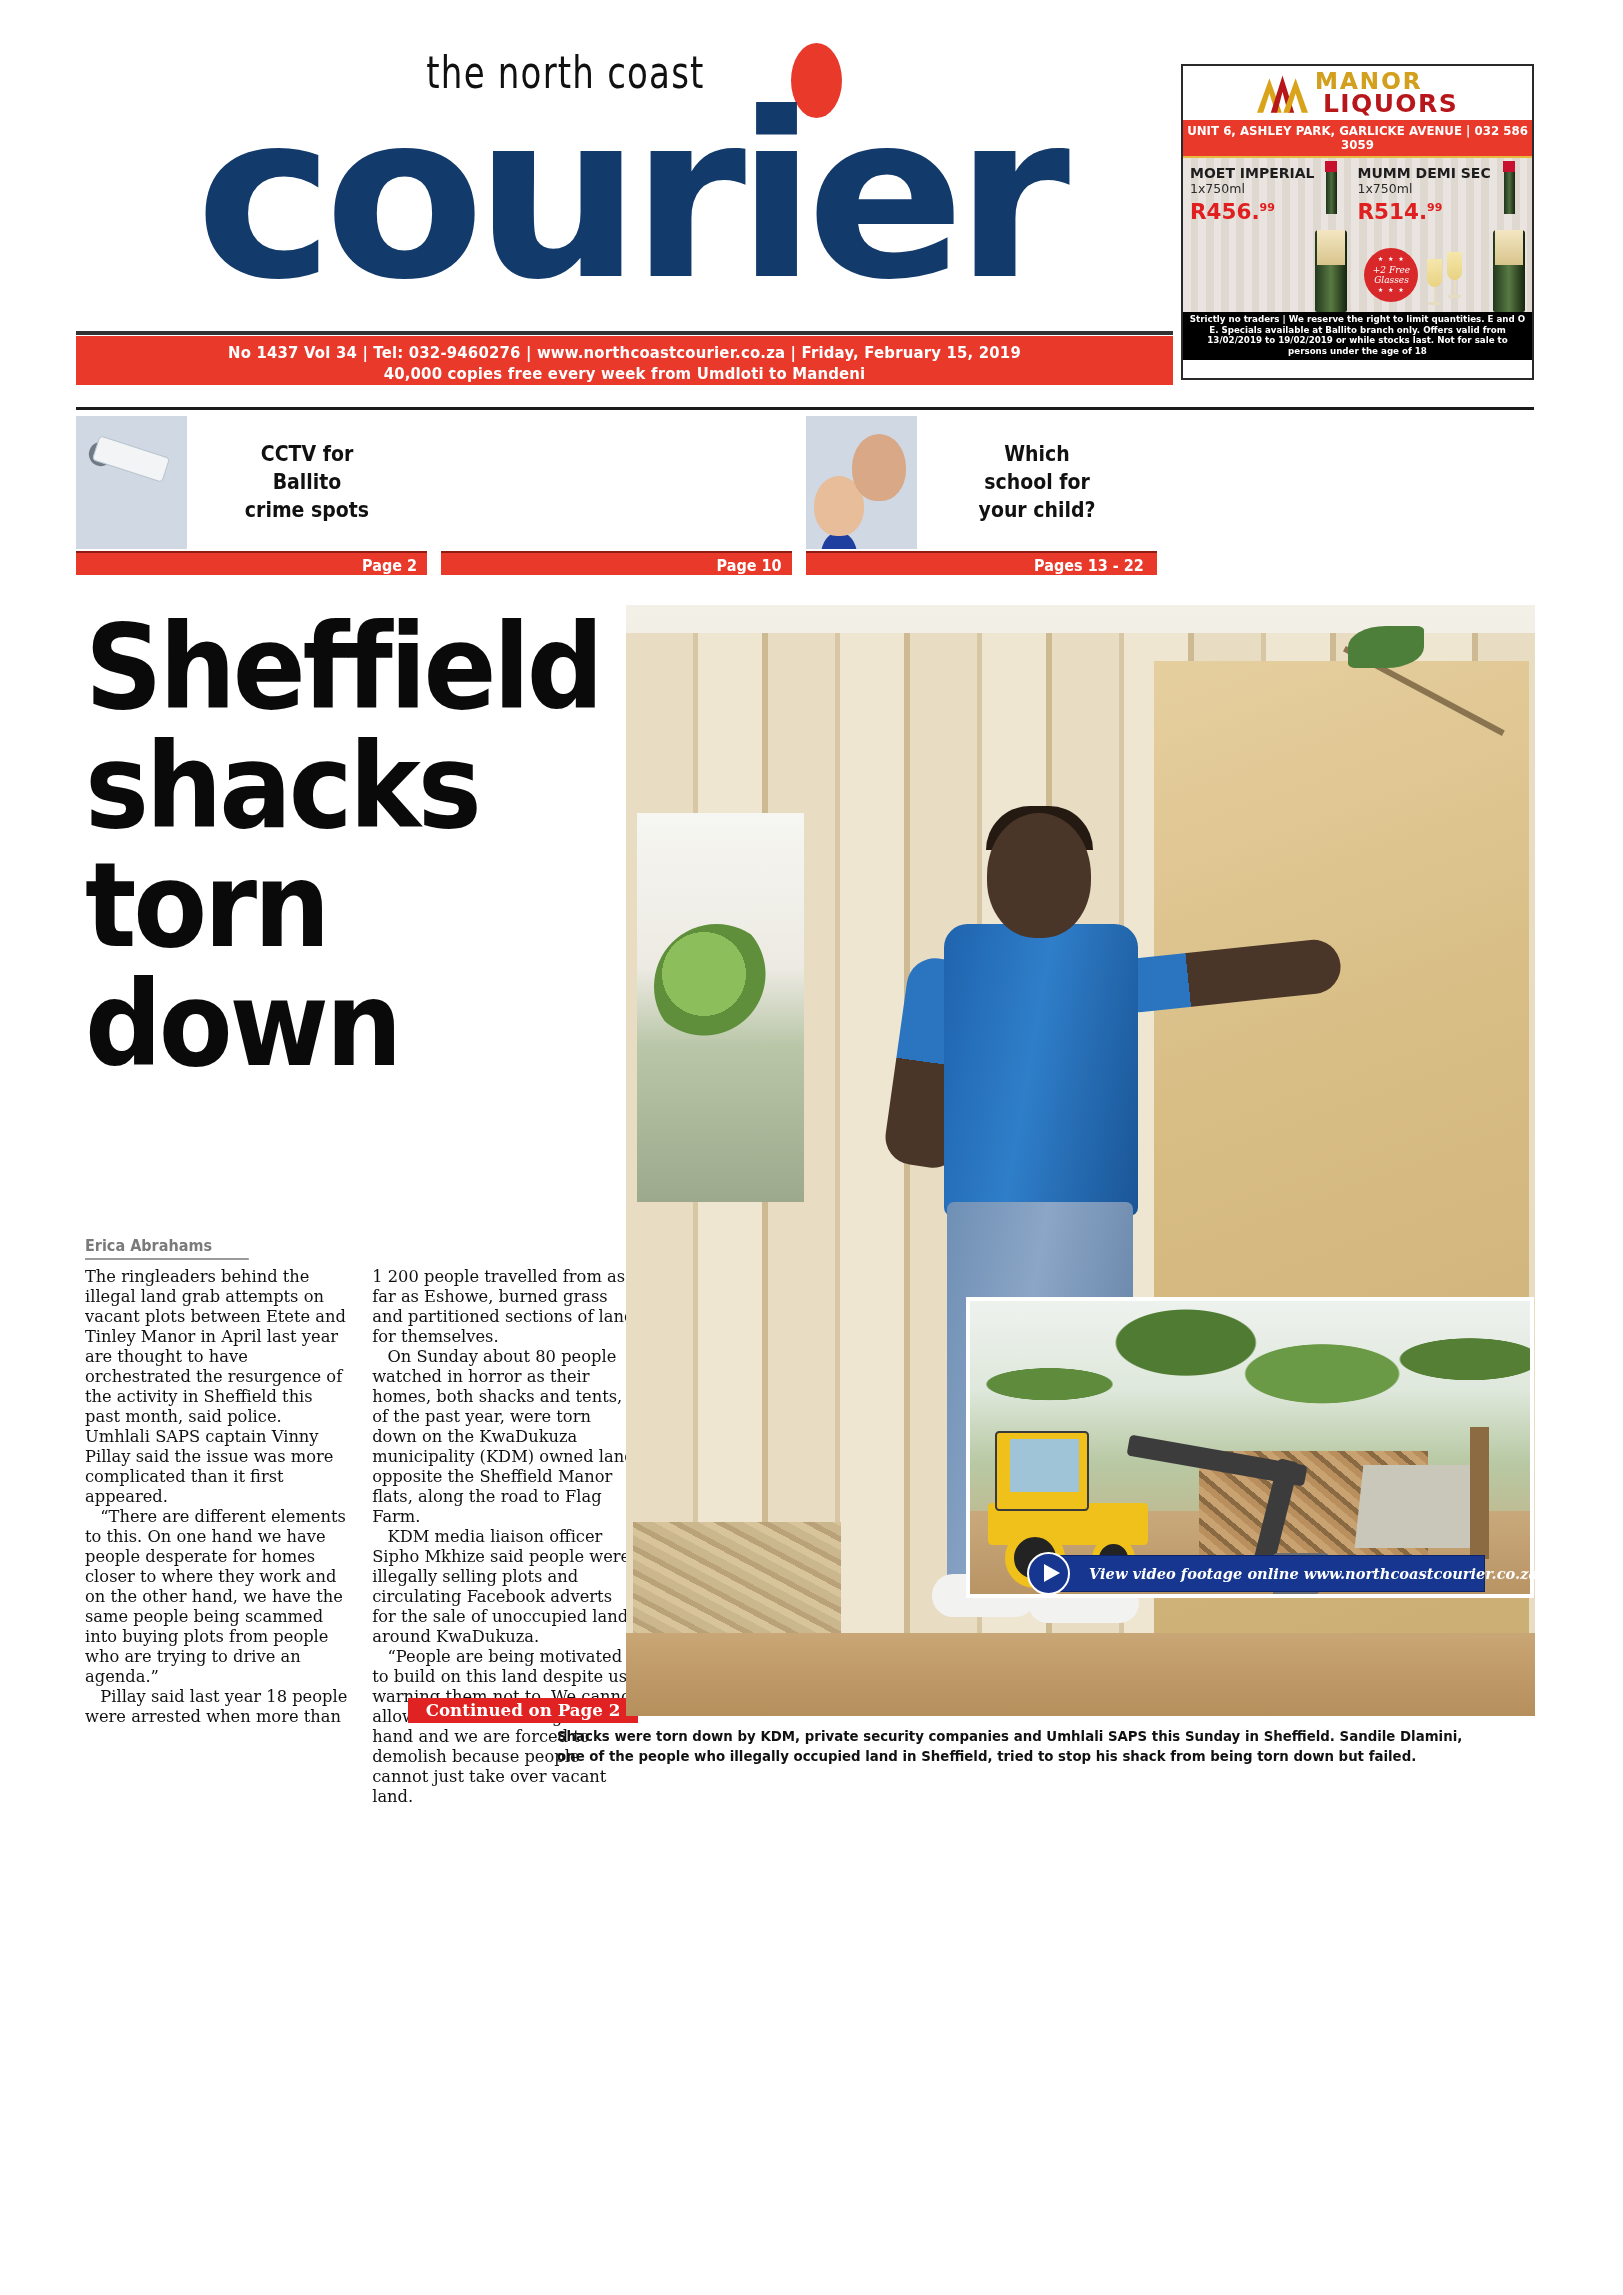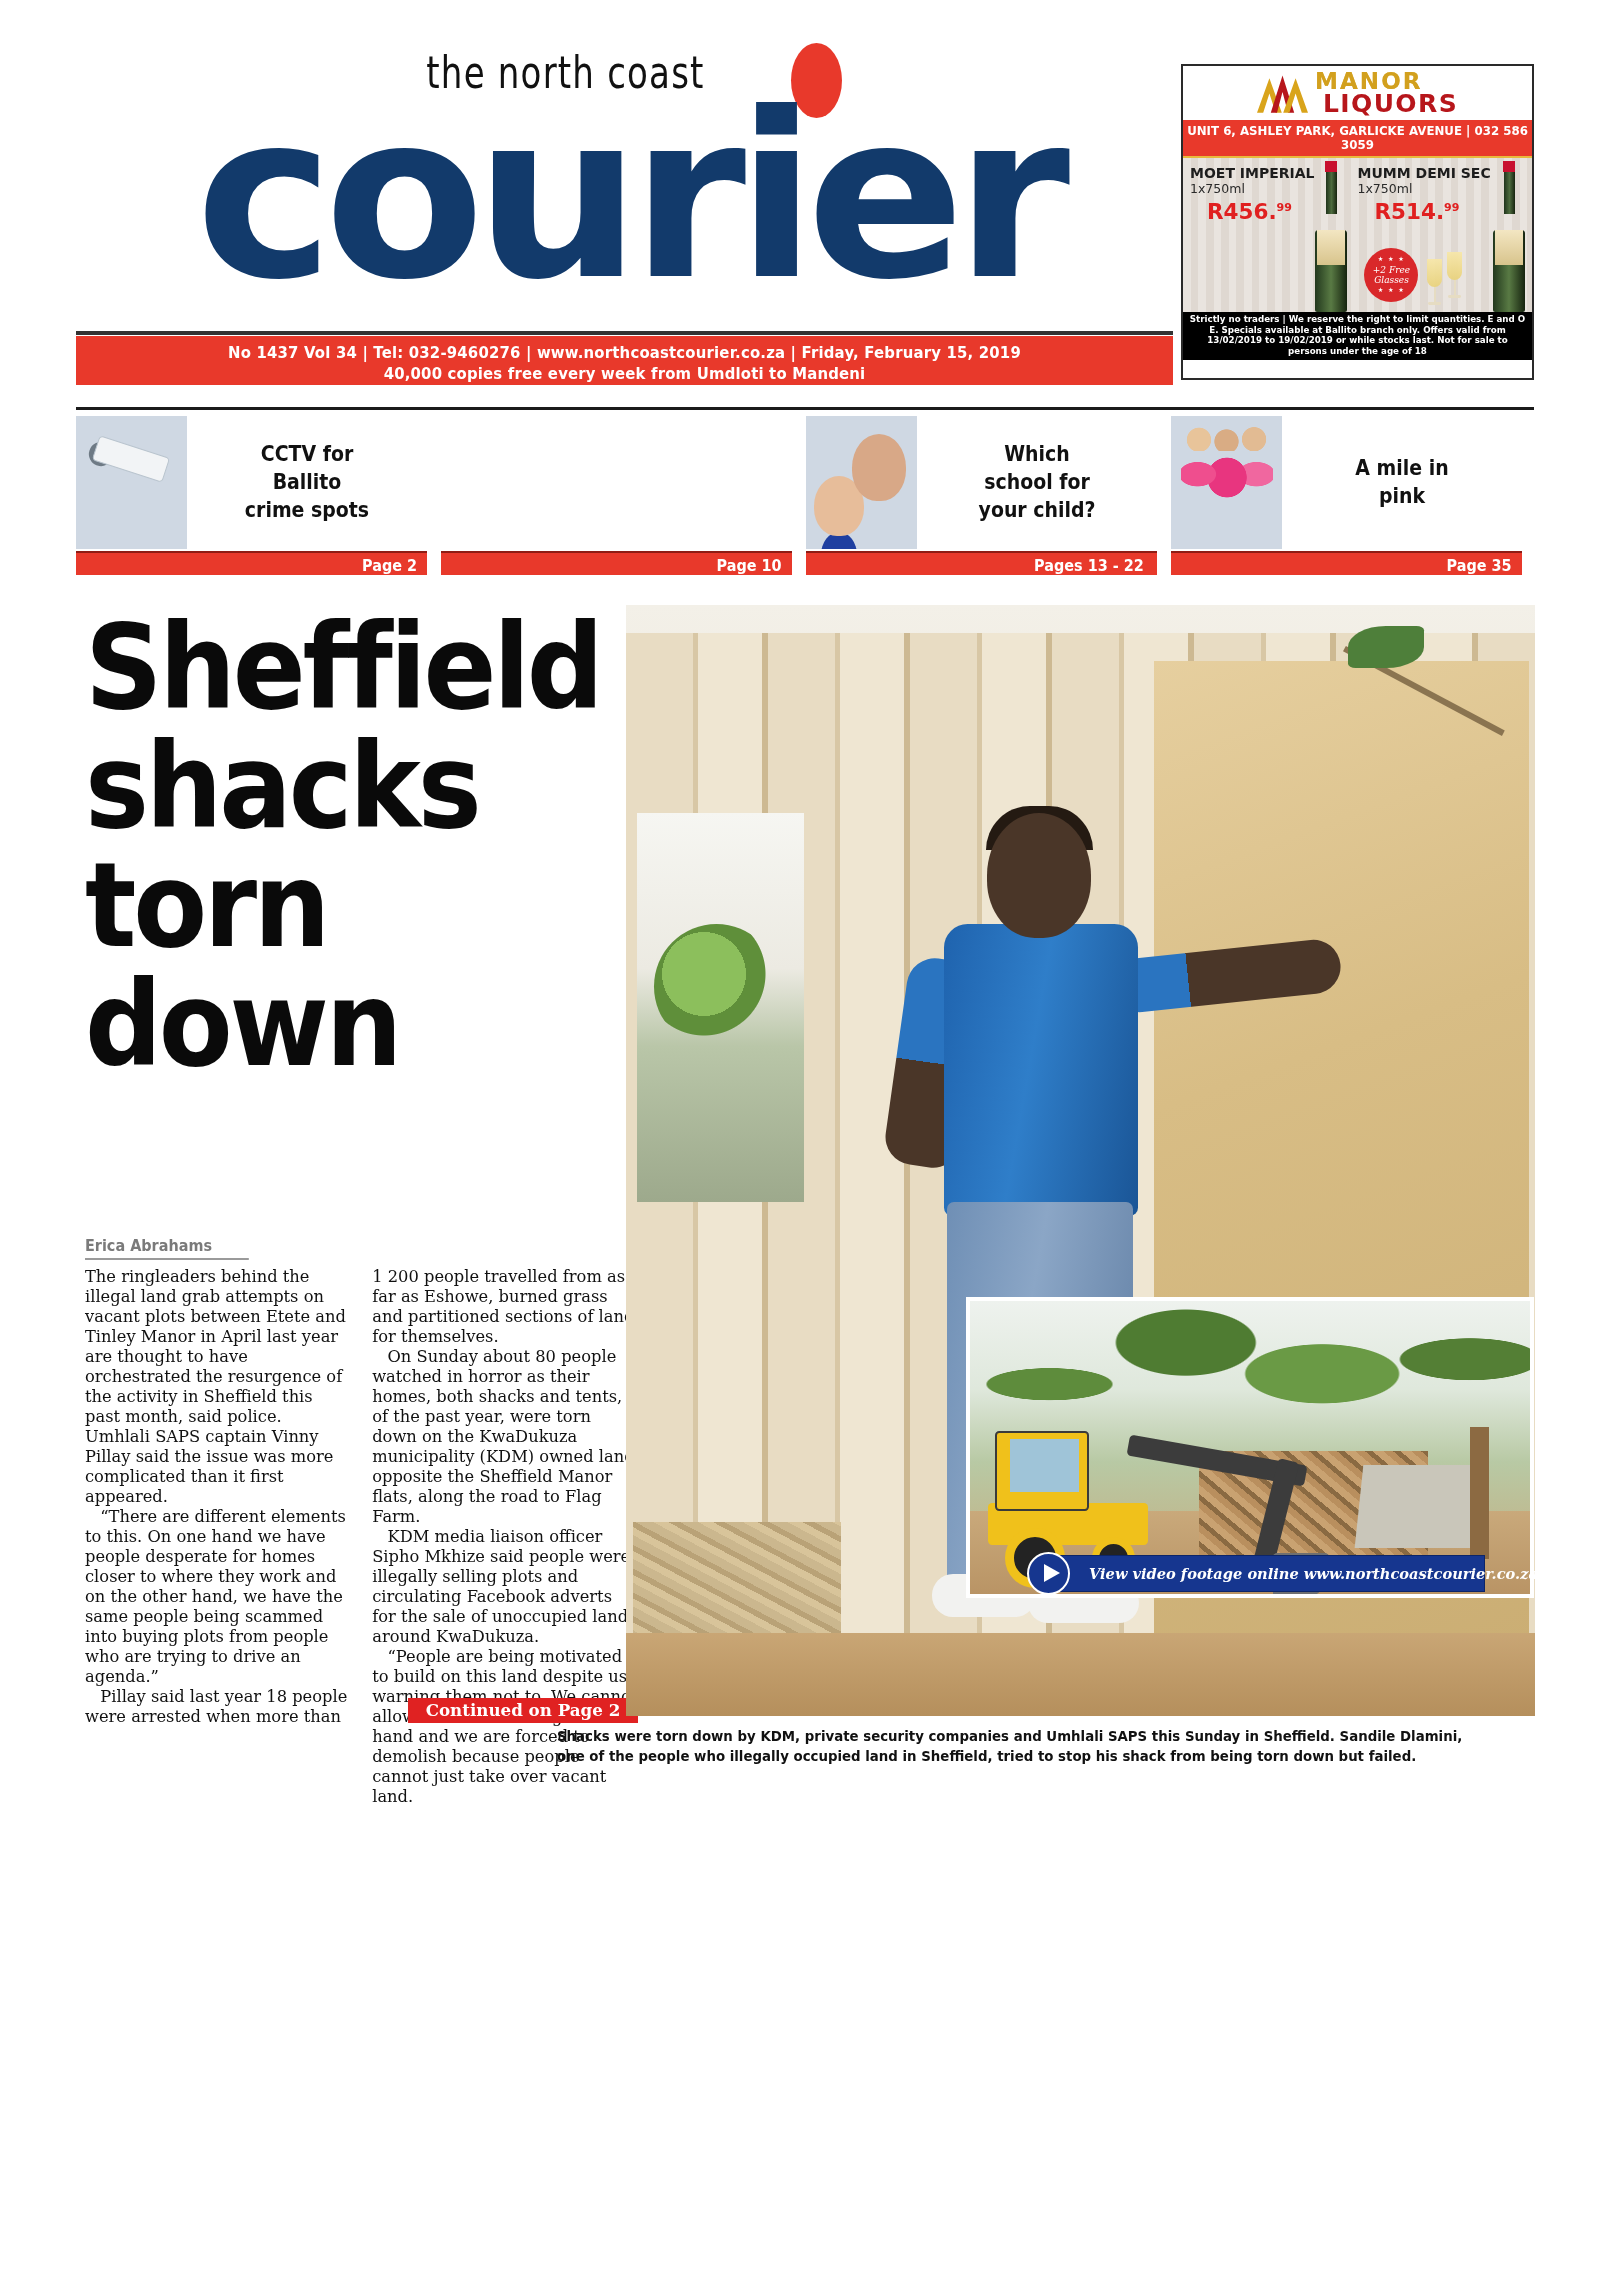--- a/index.html
+++ b/index.html
@@ -56,21 +56,21 @@
      padding:4.2px 0 3.5px;border-bottom:2.8px solid #e8b93c;font-family:"DejaVu Sans",sans-serif;}
   .liq-body{position:relative;height:154px;
      background:
        repeating-linear-gradient(90deg,#e9e4df 0 7.6px,#dfd8d1 7.6px 15.3px),
        #e6e0da;}
   .liq-col{position:absolute;top:7px;width:48%;}
   .liq-col.l{left:7px;}
   .liq-col.r{left:50%;}
   .liq-name{font-size:14px;font-weight:700;color:#1d1d1d;font-family:"DejaVu Sans",sans-serif;}
   .liq-size{font-size:12.5px;color:#2a2a2a;font-family:"DejaVu Sans",sans-serif;margin-top:0.7px;}
-  .liq-price{font-size:21.5px;font-weight:700;color:#E02020;font-family:"DejaVu Sans",sans-serif;margin-top:2.8px;margin-left:17px;}
+  .liq-price{font-size:21.5px;font-weight:700;color:#E02020;font-family:"DejaVu Sans",sans-serif;margin-top:2.8px;}
   .liq-price sup{font-size:11px;vertical-align:super;}
   .bottle{position:absolute;bottom:0;width:32px;}
   .bottle .neck{height:42px;width:11px;margin:0 auto;background:linear-gradient(90deg,#20341c,#4d6b3e,#17240f);}
   .bottle .foil{height:11px;width:12.5px;margin:0 auto;background:#c8102e;}
   .bottle .body{height:82px;width:32px;background:linear-gradient(90deg,#22381d,#597a44,#16240f);border-radius:3.5px 3.5px 2.1px 2.1px;}
   .bottle .label{height:35px;width:28px;margin:15.3px auto 0;background:linear-gradient(#f3e6c2,#d8c48c);}
   .liq-badge{position:absolute;left:52%;bottom:9.7px;width:54px;height:54px;border-radius:50%;
      background:#D9282A;color:#fff;display:flex;flex-direction:column;align-items:center;justify-content:center;
      font-family:"DejaVu Serif",serif;font-style:italic;font-size:9px;line-height:10.4px;text-align:center;}
   .liq-badge .st{font-size:6.2px;letter-spacing:1.4px;font-style:normal;}
@@ -342,29 +342,20 @@
     <div class="teaser">
       <div class="row">
         <div class="thumb th-kids"></div>
         <div class="cap">Which<br>school for<br>your child?</div>
       </div>
       <div class="pbar">
           <span>Pages 13 - 22</span>
         </div>
     </div>
 
-    <div class="teaser">
-      <div class="row">
-        <div class="thumb th-pink"></div>
-        <div class="cap">A mile in<br>pink</div>
-      </div>
-      <div class="pbar">
-          <span>Page 35</span>
-        </div>
-    </div>
 
   </div>
 
   <div class="headline">Sheffield<br>shacks<br>torn<br>down</div>
 
   <div class="byline">Erica Abrahams</div>
 
   <div class="bodycols">
     <div class="bodycol">
       <p>The ringleaders behind the illegal land grab attempts on vacant plots between Etete and Tinley Manor in April last year are thought to have orchestrated the resurgence of the activity in Sheffield this past month, said police.</p>

